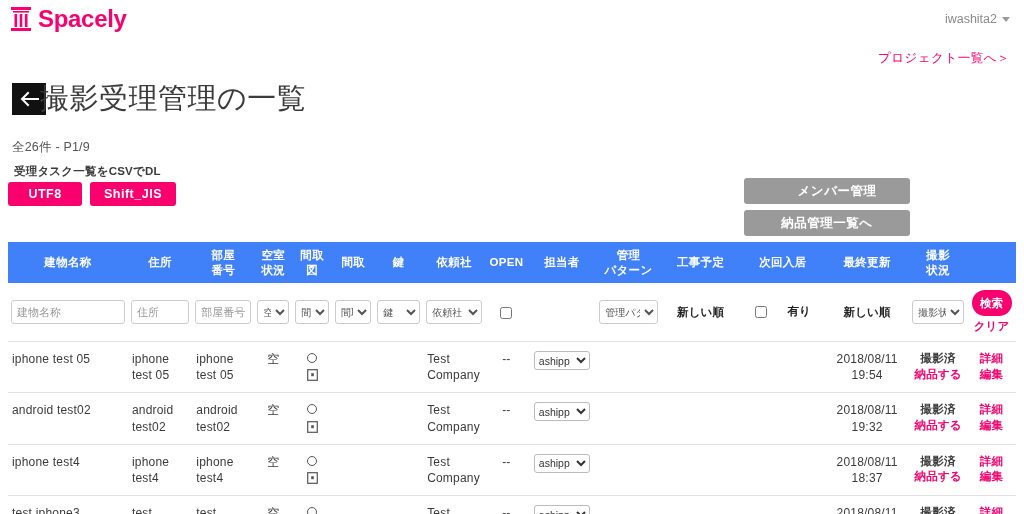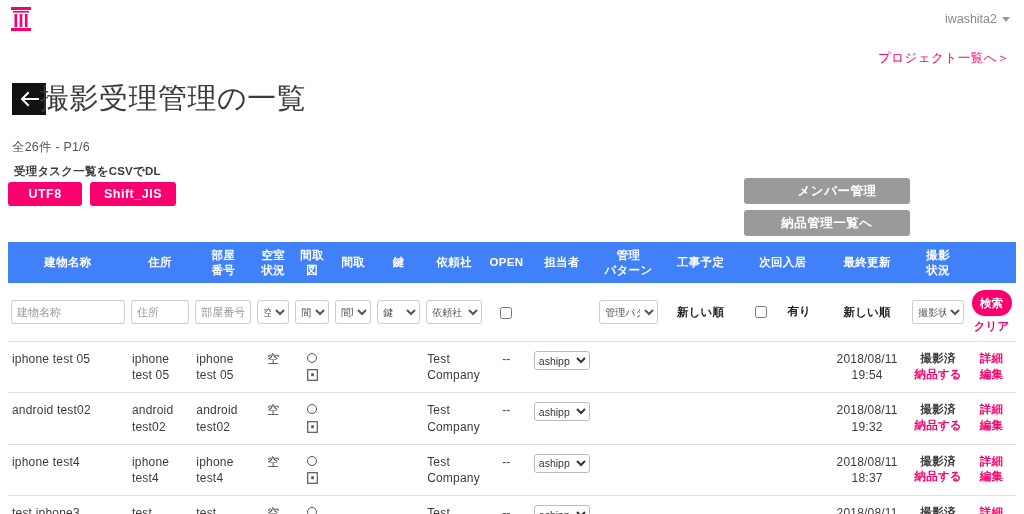--- a/index.html
+++ b/index.html
@@ -224,40 +224,41 @@
       <span class="brand-icon">
         <svg class="brand-icon" viewBox="0 0 22 26" xmlns="http://www.w3.org/2000/svg">
           <rect x="1" y="1" width="20" height="3" fill="#f9006e"></rect>
           <rect x="3" y="5" width="16" height="1.6" fill="#f9006e"></rect>
           <rect x="4.5" y="8" width="2.6" height="13" fill="#f9006e"></rect>
           <rect x="9.7" y="8" width="2.6" height="13" fill="#f9006e"></rect>
           <rect x="14.9" y="8" width="2.6" height="13" fill="#f9006e"></rect>
           <rect x="1" y="22" width="20" height="3" fill="#f9006e"></rect>
         </svg>
       </span>
+      <span class="brand-name">Spacely</span>
     </div>
     <div class="user-menu">
       <span>iwashita2</span>
       <span class="caret-down"></span>
     </div>
   </div>
 
   <div class="project-link-row">
     <a class="project-link" href="#">プロジェクト一覧へ＞</a>
   </div>
 
   <div class="title-row">
     <div class="back-btn">
       <svg width="20" height="16" viewBox="0 0 20 16" xmlns="http://www.w3.org/2000/svg">
         <path d="M19 8 H4 M9 2 L3 8 L9 14" stroke="#ffffff" stroke-width="2" fill="none" stroke-linecap="square"></path>
       </svg>
     </div>
     <h1 class="page-title">撮影受理管理の一覧</h1>
   </div>
-  <div class="count-line">全26件 - P1/6</div>
+  <div class="count-line">全26件 - P1/9</div>
 
   <div class="actions">
     <div class="csv-label">受理タスク一覧をCSVでDL</div>
     <button class="btn btn-pink btn-utf8">UTF8</button>
     <button class="btn btn-pink btn-sjis">Shift_JIS</button>
     <button class="btn btn-gray btn-member">メンバー管理</button>
     <button class="btn btn-gray btn-deliv">納品管理一覧へ</button>
   </div>
 
   <div class="table-wrap">

